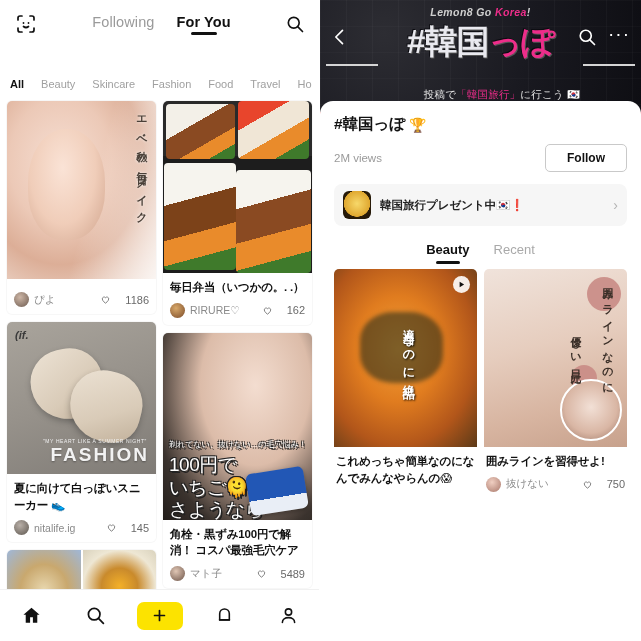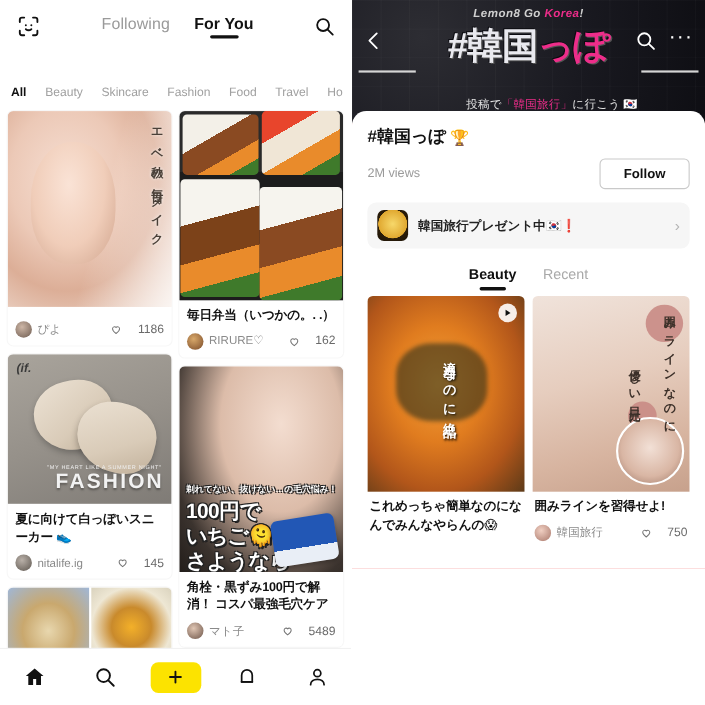--- a/index.html
+++ b/index.html
@@ -206,21 +206,21 @@
     height: 172px;
     background:
       linear-gradient(to bottom, #2a2a2a 0 32%, #1d1d1d 32% 100%);
     position: relative; overflow: hidden;
   }
   .bento-box {
     position: absolute; border-radius: 4px;
     background: linear-gradient(150deg, #f3f0e8 0 38%, #8a4a22 38% 66%, #e98b2b 66% 84%, #3f7a2b 84% 100%);
   }
   .img-shoes {
-    height: 136px; position: relative;
+    height: 152px; position: relative;
     background: linear-gradient(160deg, #a9a49c 0%, #96918a 50%, #7f7b76 100%);
   }
   .shoe {
     position: absolute; width: 48%; height: 46%; border-radius: 46% 46% 40% 52%;
     background: linear-gradient(150deg, #ece2d4 0%, #d9cbb8 60%, #bfae98 100%);
     box-shadow: 0 3px 6px rgba(0,0,0,.25);
   }
   .fashion-word {
     position: absolute; right: 7px; bottom: 8px; font-size: 19px; font-weight: 800;
     letter-spacing: 2px; color: #f2f2f2; text-shadow: 0 1px 2px rgba(0,0,0,.35);
@@ -231,21 +231,21 @@
   }
   .if-badge {
     position: absolute; left: 8px; top: 7px; font-size: 11px; font-style: italic;
     font-weight: 700; color: #3a3a3a;
   }
   .img-skin {
     height: 187px; position: relative;
     background: radial-gradient(ellipse at 62% 28%, #f3ddd0 0%, #dcbca9 42%, #3b332e 78%, #221d1a 100%);
   }
   .ov-text {
-    position: absolute; left: 6px; font-weight: 700; color: #fff; letter-spacing: -.5px;
+    position: absolute; left: 6px; font-weight: 400; color: #fff; letter-spacing: -.5px;
     text-shadow: 1.5px 1.5px 0 #222, -1px -1px 0 #222, 1px -1px 0 #222, -1px 1px 0 #222;
     z-index: 3;
   }
   .vaseline {
     position: absolute; right: 6px; bottom: 8px; width: 58px; height: 42px;
     border-radius: 6px; background: linear-gradient(#1f4fa8, #16general);
     background: linear-gradient(#2257b5 0 65%, #e9eef6 65% 100%);
     transform: rotate(-9deg); box-shadow: 0 2px 5px rgba(0,0,0,.35); z-index: 4;
   }
   .img-food2 { height: 72px; display: flex; gap: 2px; }
@@ -542,21 +542,21 @@
               <div class="eye-blob"></div>
               <div class="eye-blob2"></div>
               <div class="evtext">囲みラインなのに</div>
               <div class="evtext2">優しい目元に</div>
               <div class="eye-circle"></div>
             </div>
             <div class="r-card-body">
               <div class="r-card-title">囲みラインを習得せよ!</div>
               <div class="r-card-meta">
                 <span class="avatar av-e"></span>
-                <span class="author">韓国旅行</span>
+                <span class="author">抜けない</span>
                 <span class="likes">
                   <svg class="heart" viewBox="0 0 24 24" fill="none" stroke="#777" stroke-width="2">
                       <path d="M12 20s-7-4.6-7-9.3A4 4 0 0 1 12 8a4 4 0 0 1 7 2.7C19 15.4 12 20 12 20z"></path>
                     </svg>
                   <span>750</span>
                 </span>
               </div>
             </div>
           </div>
         </div>

